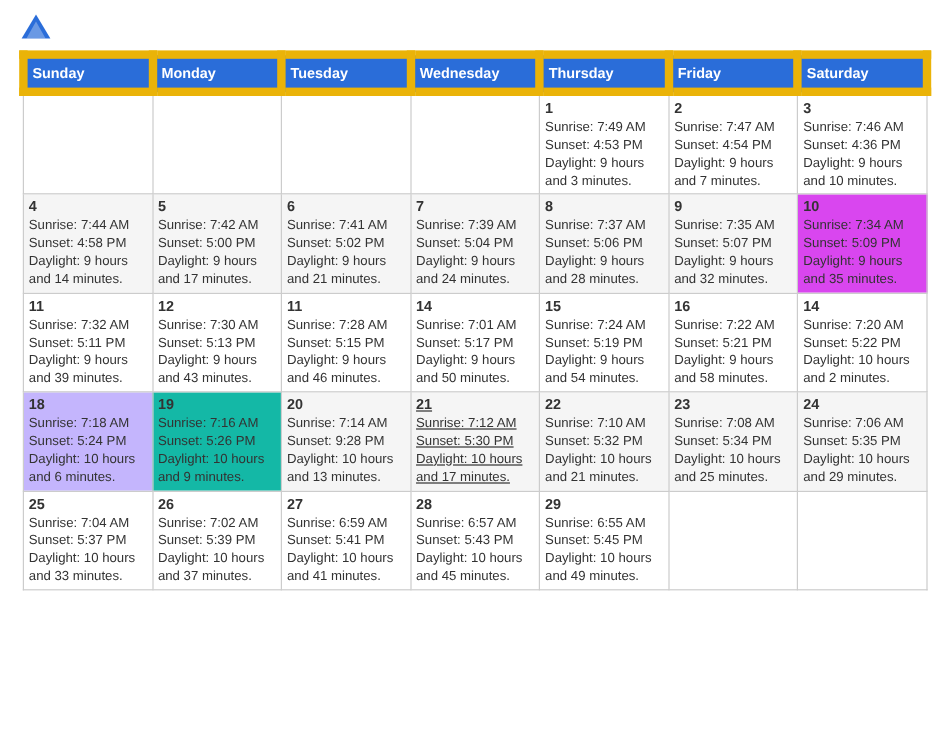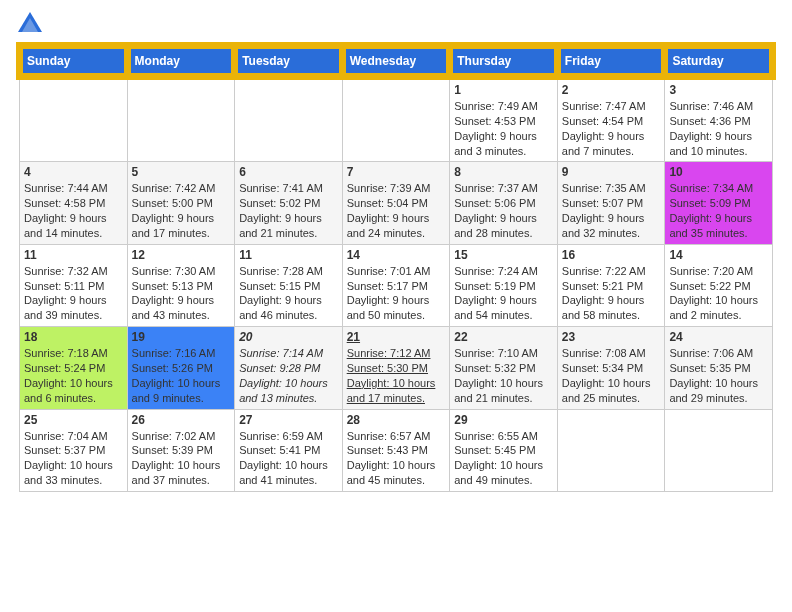--- a/index.html
+++ b/index.html
@@ -248,35 +248,35 @@
           </td>
           <td>
             <div class="day-number">14</div>
             <div class="day-info">Sunrise: 7:20 AM
 Sunset: 5:22 PM
 Daylight: 10 hours
 and 2 minutes.</div>
           </td>
         </tr>
         <tr>
-          <td style="background: #bef264;">
+          <td style="background: #c4b5fd;">
             <div class="day-number">18</div>
             <div class="day-info">Sunrise: 7:18 AM
 Sunset: 5:24 PM
 Daylight: 10 hours
 and 6 minutes.</div>
           </td>
-          <td style="background: #3b82f6;">
+          <td style="background: #14b8a6;">
             <div class="day-number">19</div>
             <div class="day-info">Sunrise: 7:16 AM
 Sunset: 5:26 PM
 Daylight: 10 hours
 and 9 minutes.</div>
           </td>
-          <td style="background: rgb(245, 245, 245); font-style: italic;">
+          <td style="background: rgb(245, 245, 245);">
             <div class="day-number">20</div>
             <div class="day-info">Sunrise: 7:14 AM
 Sunset: 9:28 PM
 Daylight: 10 hours
 and 13 minutes.</div>
           </td>
           <td style="background: rgb(245, 245, 245); text-decoration: underline;">
             <div class="day-number">21</div>
             <div class="day-info">Sunrise: 7:12 AM
 Sunset: 5:30 PM

